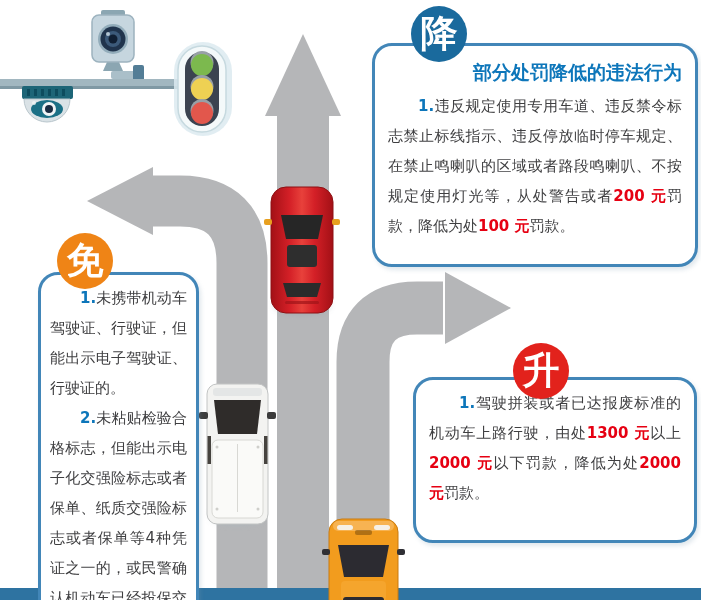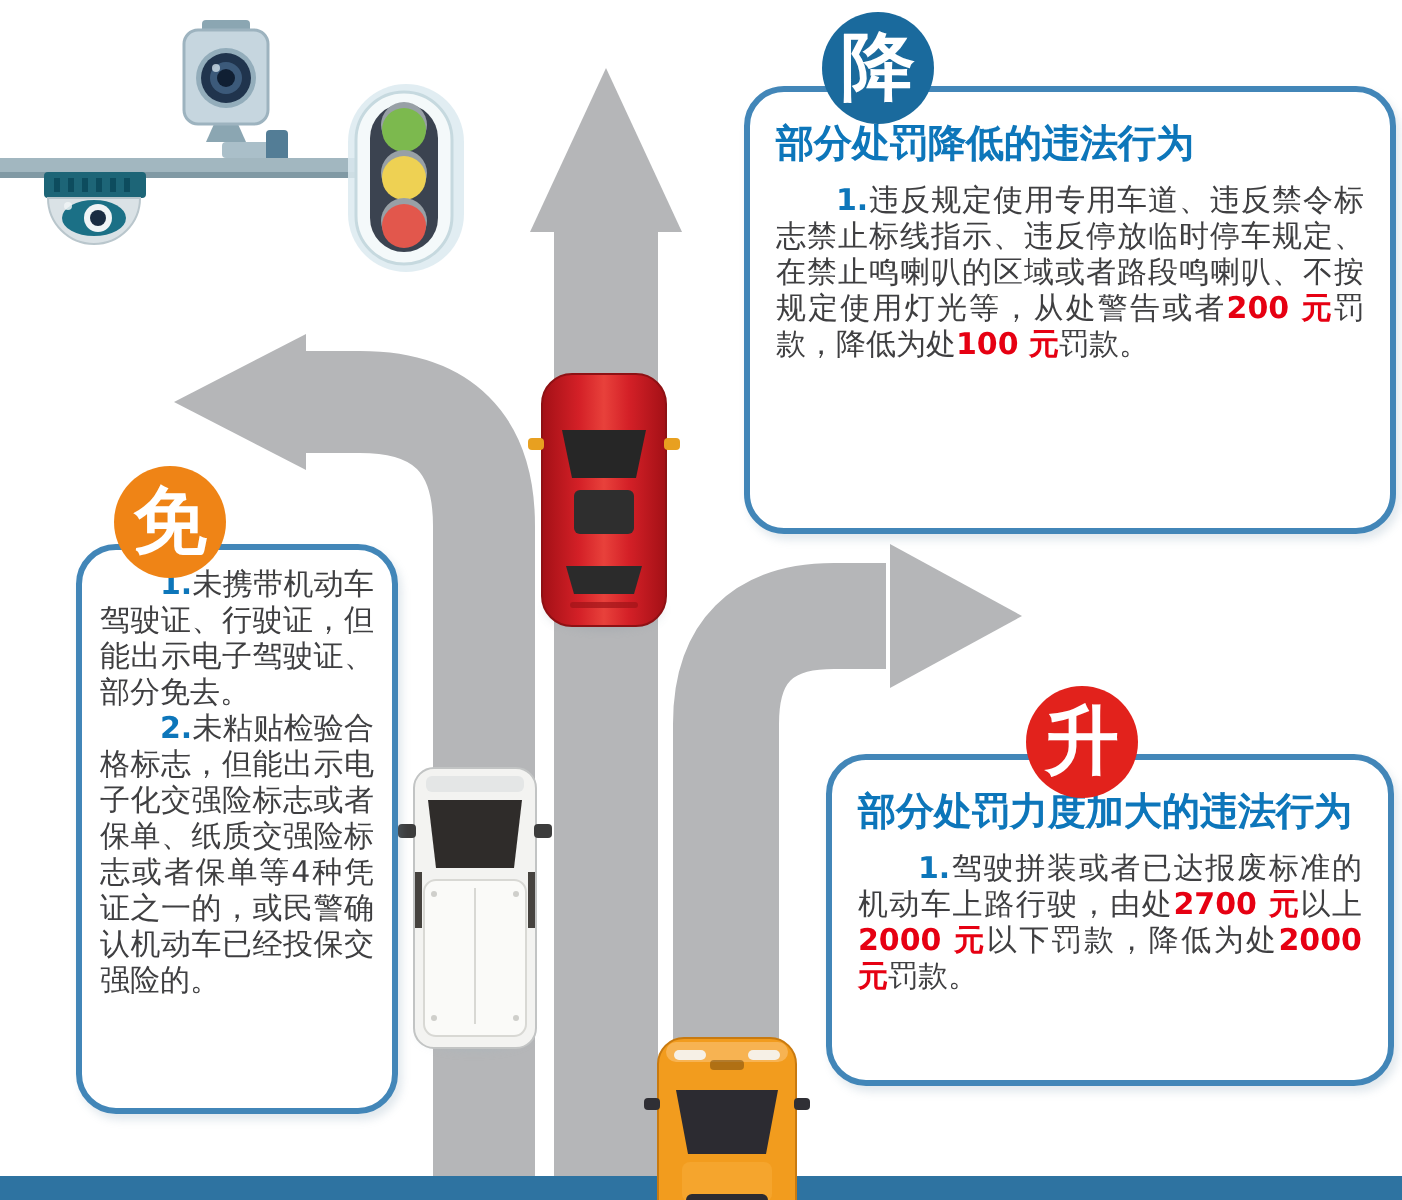--- a/index.html
+++ b/index.html
@@ -17,26 +17,26 @@
     position:absolute;z-index:2;background:#ffffff;
     border:3px solid var(--border-blue);border-radius:20px;
     box-sizing:border-box;box-shadow:2px 3px 4px rgba(120,150,175,.22);
     padding:8px 13px 8px 13px;
   }
   #box-reduce{left:372px;top:43px;width:326px;min-height:224px;}
   #box-exempt{left:38px;top:272px;width:161px;min-height:285px;padding:8px 9px;}
   #box-increase{left:413px;top:377px;width:284px;min-height:166px;}
 
   .box h2{
-    margin:5px 0 5px;text-align:left;
+    margin:5px 0 5px;text-align:right;
     font-size:19px;line-height:1.4;font-weight:bold;
     color:var(--title-blue);white-space:pre-line;
   }
   .box .body p{
-    margin:0;font-size:15px;line-height:18px;color:#3f3f41;
+    margin:0;font-size:15px;line-height:30px;color:#3f3f41;
     text-align:justify;text-indent:2em;
   }
   .box .body .num{color:var(--title-blue);font-weight:bold;}
   .box .body .red{color:var(--money-red);font-weight:bold;}
 
   .badge{
     position:absolute;width:56px;height:56px;border-radius:50%;
     color:#fff;font-size:37px;font-weight:bold;
     display:flex;align-items:center;justify-content:center;
     z-index:3;
@@ -170,24 +170,23 @@
   <div class="badge badge-reduce">降</div>
   <h2>部分处罚降低的违法行为</h2>
   <div class="body">
       <p><span class="num">1.</span><span>违反规定使用专用车道、违反禁令标志禁止标线指示、违反停放临时停车规定、在禁止鸣喇叭的区域或者路段鸣喇叭、不按规定使用灯光等，从处警告或者</span><span class="red">200 元</span><span>罚款，降低为处</span><span class="red">100 元</span><span>罚款。</span></p>
     </div>
 </div>
 
 <div class="box" id="box-exempt">
   <div class="badge badge-exempt">免</div>
   <div class="body">
-      <p><span class="num">1.</span><span>未携带机动车驾驶证、行驶证，但能出示电子驾驶证、部分免去。</span></p>
+      <p><span class="num">1.</span><span>未携带机动车驾驶证、行驶证，但能出示电子驾驶证、行驶证的。</span></p>
       <p><span class="num">2.</span><span>未粘贴检验合格标志，但能出示电子化交强险标志或者保单、纸质交强险标志或者保单等4种凭证之一的，或民警确认机动车已经投保交强险的。</span></p>
     </div>
 </div>
 
 <div class="box" id="box-increase">
   <div class="badge badge-increase">升</div>
-  <h2>部分处罚力度加大的违法行为</h2>
   <div class="body">
-      <p><span class="num">1.</span><span>驾驶拼装或者已达报废标准的机动车上路行驶，由处</span><span class="red">2700 元</span><span>以上</span><span class="red">2000 元</span><span>以下罚款，降低为处</span><span class="red">2000 元</span><span>罚款。</span></p>
+      <p><span class="num">1.</span><span>驾驶拼装或者已达报废标准的机动车上路行驶，由处</span><span class="red">1300 元</span><span>以上</span><span class="red">2000 元</span><span>以下罚款，降低为处</span><span class="red">2000 元</span><span>罚款。</span></p>
     </div>
 </div>
 
 </body></html>

